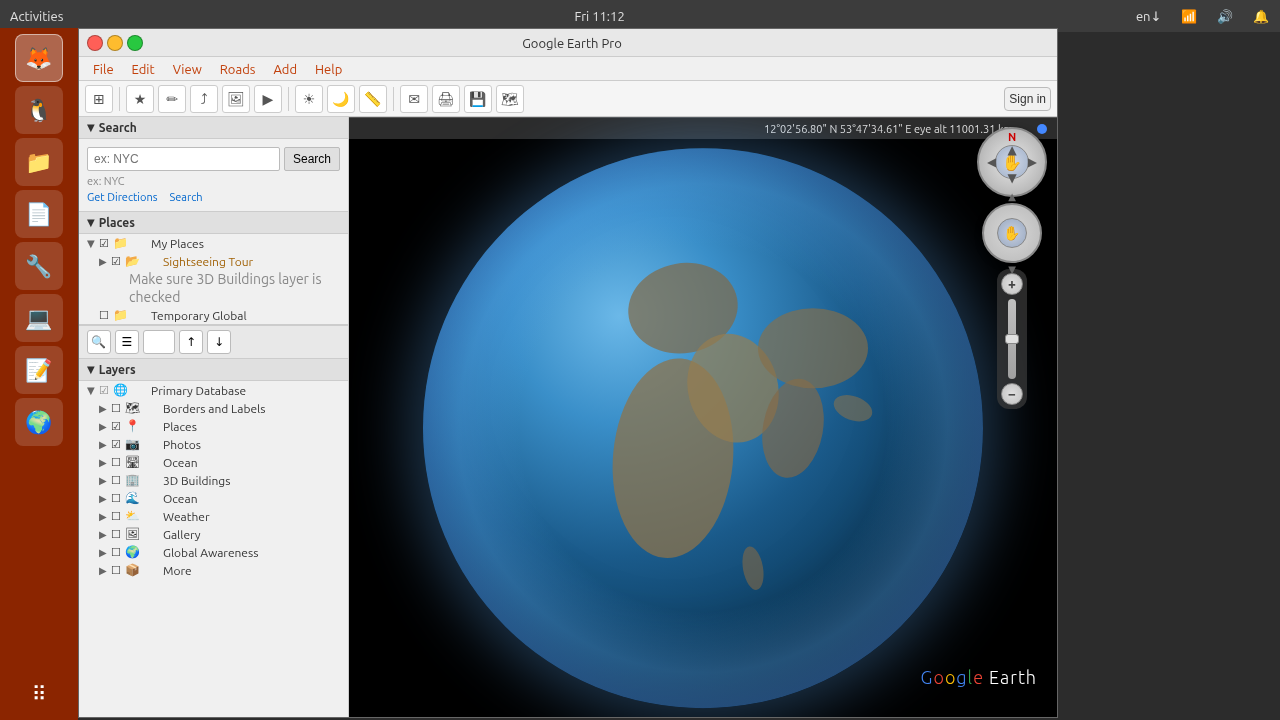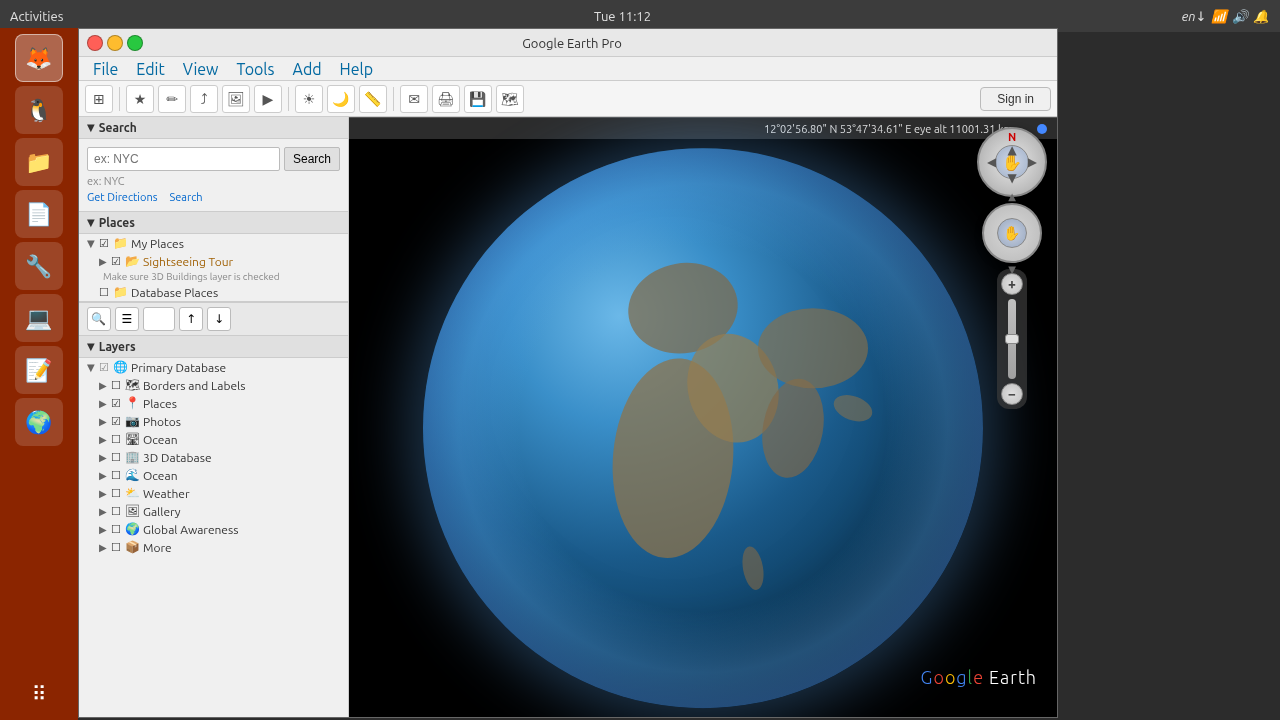--- a/index.html
+++ b/index.html
@@ -12,21 +12,21 @@
       background: #3c3c3c;
       display: flex;
       align-items: center;
       justify-content: space-between;
       padding: 16px 10px;
       color: #e0e0e0;
       font-size: 13px;
     }
     .system-bar-left { display: flex; align-items: center; gap: 6px; }
     .system-bar-center { font-size: 13px; }
-    .system-bar-right { display: flex; gap: 5px; font-style: italic; }
+    .system-bar-right { display: flex; gap: 20px; }
 
     
     .app-window {
       position: absolute;
       top: 28px;
       left: 78px;
       width: 980px;
       height: 690px;
       background: #fff;
       display: flex;
@@ -61,22 +61,22 @@
       background: #f0f0f0;
       height: 24px;
       display: flex;
       align-items: center;
       padding: 0 6px;
       border-bottom: 1px solid #ccc;
       gap: 2px;
     }
     .menu-item {
       padding: 2px 8px;
-      font-size: 16px;
-      color: #0369a1;
+      font-size: 13px;
+      color: #c2410c;
       cursor: pointer;
       border-radius: 3px;
     }
 
     .toolbar {
       background: #f5f5f5;
       height: 36px;
       display: flex;
       align-items: center;
       padding: 0 6px;
@@ -89,21 +89,21 @@
       background: #fff;
       border-radius: 3px;
       cursor: pointer;
       display: flex; align-items: center; justify-content: center;
       font-size: 14px;
       color: #555;
     }
     .toolbar-separator { width: 1px; height: 24px; background: #ccc; margin: 0 2px; }
     .toolbar-spacer { flex: 1; }
     .sign-in-btn {
-      padding: 4px 16px;
+      padding: 4px 4px;
       background: #f0f0f0;
       border: 1px solid #bbb;
       border-radius: 4px;
       cursor: pointer;
       font-size: 12px;
       color: #333;
     }
 
     .main-content {
       display: flex;
@@ -165,22 +165,22 @@
       align-items: center;
       padding: 2px 4px;
       font-size: 12px;
       cursor: pointer;
       color: #333;
     }
     .tree-indent { display: inline-block; }
     .tree-expand { width: 12px; font-size: 10px; color: #666; }
     .tree-check { width: 14px; font-size: 11px; }
     .tree-icon { width: 16px; font-size: 12px; margin-right: 2px; }
-    .tree-label { font-size: 12px; }
-    .tree-sublabel { font-size: 10px; color: #888; padding-left: 24px; line-height: 1.3; }
+    .tree-label { font-size: 12px; margin-left: 20px; }
+    .tree-sublabel { font-size: 14px; color: #888; padding-left: 50px; line-height: 1.3; }
 
     .places-toolbar {
       display: flex;
       align-items: center;
       padding: 4px 8px;
       background: #e8e8e8;
       border-top: 1px solid #ccc;
       border-bottom: 1px solid #ccc;
       gap: 4px;
     }
@@ -438,21 +438,21 @@
     .unchecked::before { content: '☐'; }
     .partial::before { content: '☑'; color: #888; }
   </style>
 </head>
 <body>
 
 <div class="system-bar">
   <div class="system-bar-left">
     <span>Activities</span>
   </div>
-  <div class="system-bar-center">Tue 11:12</div>
+  <div class="system-bar-center">Fri 11:12</div>
   <div class="system-bar-right">
     <span>en↓</span>
     <span>📶</span>
     <span>🔊</span>
     <span>🔔</span>
   </div>
 </div>
 
 <div class="taskbar">
   <div class="taskbar-icon active">🦊</div>
@@ -476,21 +476,21 @@
       <div class="title-bar-btn btn-maximize"></div>
     </div>
     <div class="title-bar-title">Google Earth Pro</div>
     <div style="width:48px"></div>
   </div>
 
   <div class="menu-bar">
     <div class="menu-item">File</div>
     <div class="menu-item">Edit</div>
     <div class="menu-item">View</div>
-    <div class="menu-item">Tools</div>
+    <div class="menu-item">Roads</div>
     <div class="menu-item">Add</div>
     <div class="menu-item">Help</div>
   </div>
 
   <div class="toolbar">
     <div class="toolbar-btn" title="Grid">⊞</div>
     <div class="toolbar-separator"></div>
     <div class="toolbar-btn" title="Add Placemark">★</div>
     <div class="toolbar-btn" title="Add Polygon">✏</div>
     <div class="toolbar-btn" title="Add Path">⤴</div>
@@ -550,21 +550,21 @@
           <span class="tree-icon">📂</span>
           <span class="tree-label" style="color:#a16207">Sightseeing Tour</span>
         </div>
         <div class="tree-sublabel">Make sure 3D Buildings layer is checked</div>
 
         <div class="tree-item">
           <span class="tree-indent" style="width:4px"></span>
           <span class="tree-expand" style="width:12px"></span>
           <span class="tree-check unchecked"></span>
           <span class="tree-icon">📁</span>
-          <span class="tree-label">Database Places</span>
+          <span class="tree-label">Temporary Global</span>
         </div>
       </div>
 
       <div class="places-toolbar">
         <div class="places-btn">🔍</div>
         <div class="places-btn">☰</div>
         <div class="places-btn" style="width:32px;border-radius:3px;background:#fff;border:1px solid #bbb"></div>
         <div class="places-btn">↑</div>
         <div class="places-btn">↓</div>
       </div>
@@ -613,21 +613,21 @@
           <span class="tree-check unchecked"></span>
           <span class="tree-icon">🛣</span>
           <span class="tree-label">Ocean</span>
         </div>
 
         <div class="layer-item">
           <span class="tree-indent" style="width:16px"></span>
           <span class="tree-expand">▶</span>
           <span class="tree-check unchecked"></span>
           <span class="tree-icon">🏢</span>
-          <span class="tree-label">3D Database</span>
+          <span class="tree-label">3D Buildings</span>
         </div>
 
         <div class="layer-item">
           <span class="tree-indent" style="width:16px"></span>
           <span class="tree-expand">▶</span>
           <span class="tree-check unchecked"></span>
           <span class="tree-icon">🌊</span>
           <span class="tree-label">Ocean</span>
         </div>
 

